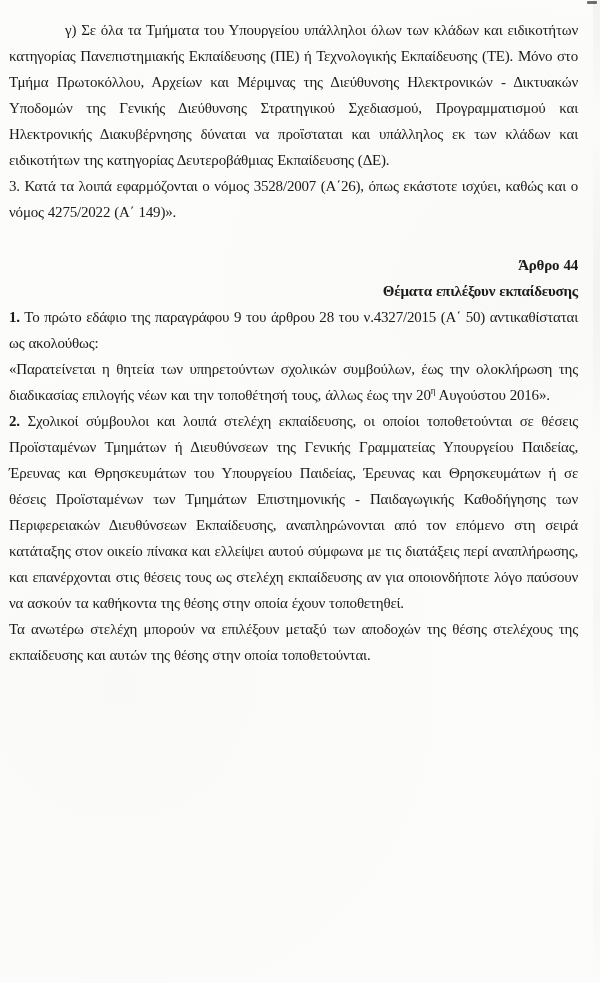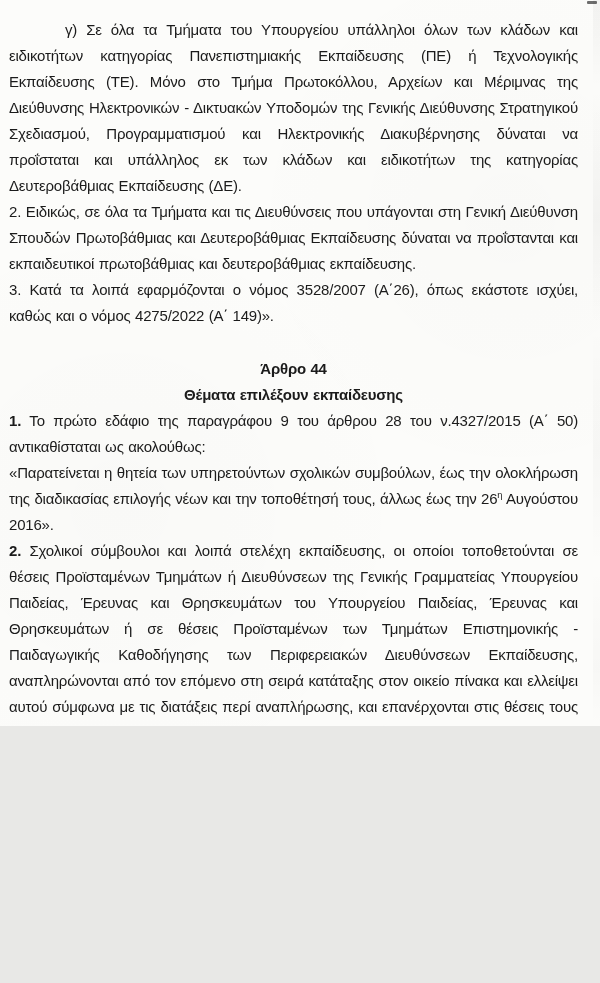--- a/index.html
+++ b/index.html
@@ -3,47 +3,47 @@
 <meta charset="utf-8">
 <style>
   html, body {
     margin: 0;
     padding: 0;
     background: #e8e8e6;
   }
   .page {
     position: relative;
     width: 600px;
-    height: 726px;
+    height: 983px;
     margin: 0 auto;
     background:
       radial-gradient(circle at 85% 30%, rgba(0,0,0,0.012), transparent 40%),
       radial-gradient(circle at 20% 70%, rgba(0,0,0,0.010), transparent 45%),
       #fcfcfa;
     overflow: hidden;
-    font-family: Liberation Sans, sans-serif;
+    font-family: Liberation Serif, serif;
     color: #1b1b1b;
   }
   .content {
     position: absolute;
     left: 9px;
     right: 22px;
     top: 17px;
     font-size: 15px;
     line-height: 26px;
     letter-spacing: -0.2px;
     word-spacing: 0.5px;
   }
   .body {
     text-align: justify;
     margin: 0;
   }
   .indent { text-indent: 56px; }
   .heading {
-    text-align: center;
+    text-align: right;
     font-weight: 700;
     margin: 0;
   }
   .gap { margin-top: 27px; }
   .b { font-weight: 700; }
   sup {
     font-size: 0.62em;
     line-height: 0;
     vertical-align: super;
   }
@@ -70,24 +70,24 @@
       rgba(0,0,0,0.02) 92%, rgba(0,0,0,0.00) 100%);
     pointer-events: none;
   }
 </style>
 </head>
 <body>
 
 <div class="page">
   <div class="content" id="doc">
       <div class="body indent"><span>γ) Σε όλα τα Τμήματα του Υπουργείου υπάλληλοι όλων των κλάδων και ειδικοτήτων κατηγορίας Πανεπιστημιακής Εκπαίδευσης (ΠΕ) ή Τεχνολογικής Εκπαίδευσης (ΤΕ). Μόνο στο Τμήμα Πρωτοκόλλου, Αρχείων και Μέριμνας της Διεύθυνσης Ηλεκτρονικών - Δικτυακών Υποδομών της Γενικής Διεύθυνσης Στρατηγικού Σχεδιασμού, Προγραμματισμού και Ηλεκτρονικής Διακυβέρνησης δύναται να προΐσταται και υπάλληλος εκ των κλάδων και ειδικοτήτων της κατηγορίας Δευτεροβάθμιας Εκπαίδευσης (ΔΕ).</span></div>
-      <div class="body"><span>2. Ειδικώς, σε όλα τα Τμήματα και τις Διευθύνσεις που υπάγονται στη Γενική Διεύθυνση Σπουδών Πρωτοβάθμιας και Δευτεροβάθμιας Εκπαίδευσης δύναται να προΐστανται και εκπαιδευτικοί πρωτοβάθμιας και δευτεροβάθμιας εκπαίδευσης.</span></div>
       <div class="body"><span>3. Κατά τα λοιπά εφαρμόζονται ο νόμος 3528/2007 (Α΄26), όπως εκάστοτε ισχύει, καθώς και ο νόμος 4275/2022 (Α΄ 149)».</span></div>
       <div class="heading gap"><span>Άρθρο 44</span></div>
       <div class="heading"><span>Θέματα επιλέξουν εκπαίδευσης</span></div>
       <div class="body"><span class="b">1.</span><span> Το πρώτο εδάφιο της παραγράφου 9 του άρθρου 28 του ν.4327/2015 (Α΄ 50) αντικαθίσταται ως ακολούθως:</span></div>
-      <div class="body"><span>«Παρατείνεται η θητεία των υπηρετούντων σχολικών συμβούλων, έως την ολοκλήρωση της διαδικασίας επιλογής νέων και την τοποθέτησή τους, άλλως έως την 26</span><sup>η</sup><span> Αυγούστου 2016».</span></div>
+      <div class="body"><span>«Παρατείνεται η θητεία των υπηρετούντων σχολικών συμβούλων, έως την ολοκλήρωση της διαδικασίας επιλογής νέων και την τοποθέτησή τους, άλλως έως την 20</span><sup>η</sup><span> Αυγούστου 2016».</span></div>
       <div class="body"><span class="b">2.</span><span> Σχολικοί σύμβουλοι και λοιπά στελέχη εκπαίδευσης, οι οποίοι τοποθετούνται σε θέσεις Προϊσταμένων Τμημάτων ή Διευθύνσεων της Γενικής Γραμματείας Υπουργείου Παιδείας, Έρευνας και Θρησκευμάτων του Υπουργείου Παιδείας, Έρευνας και Θρησκευμάτων ή σε θέσεις Προϊσταμένων των Τμημάτων Επιστημονικής - Παιδαγωγικής Καθοδήγησης των Περιφερειακών Διευθύνσεων Εκπαίδευσης, αναπληρώνονται από τον επόμενο στη σειρά κατάταξης στον οικείο πίνακα και ελλείψει αυτού σύμφωνα με τις διατάξεις περί αναπλήρωσης, και επανέρχονται στις θέσεις τους ως στελέχη εκπαίδευσης αν για οποιονδήποτε λόγο παύσουν να ασκούν τα καθήκοντα της θέσης στην οποία έχουν τοποθετηθεί.</span></div>
+      <div class="body"><span>Τα ανωτέρω στελέχη μπορούν να επιλέξουν μεταξύ των αποδοχών της θέσης στελέχους της εκπαίδευσης και αυτών της θέσης στην οποία τοποθετούνται.</span></div>
       <div class="body"></div>
     </div>
   <div class="speck-tr"></div>
   <div class="edge-smudge"></div>
 </div>
 
 </body></html>

